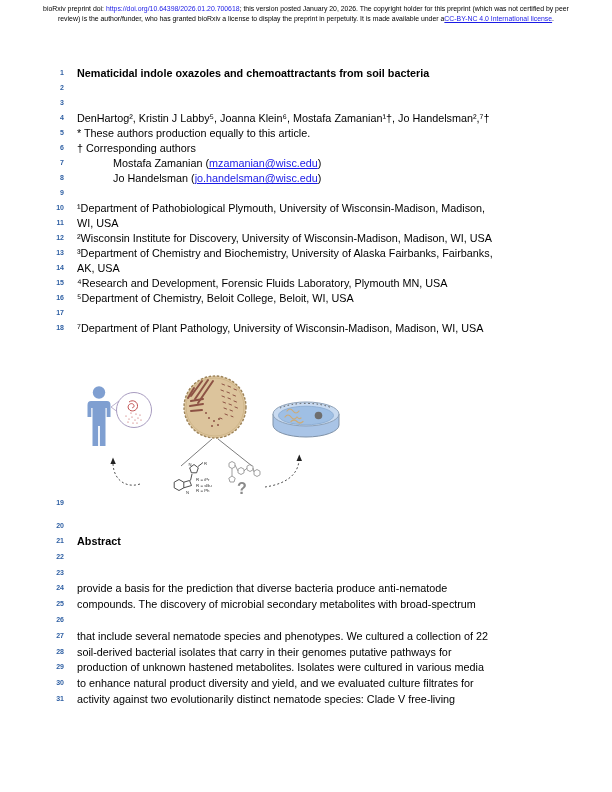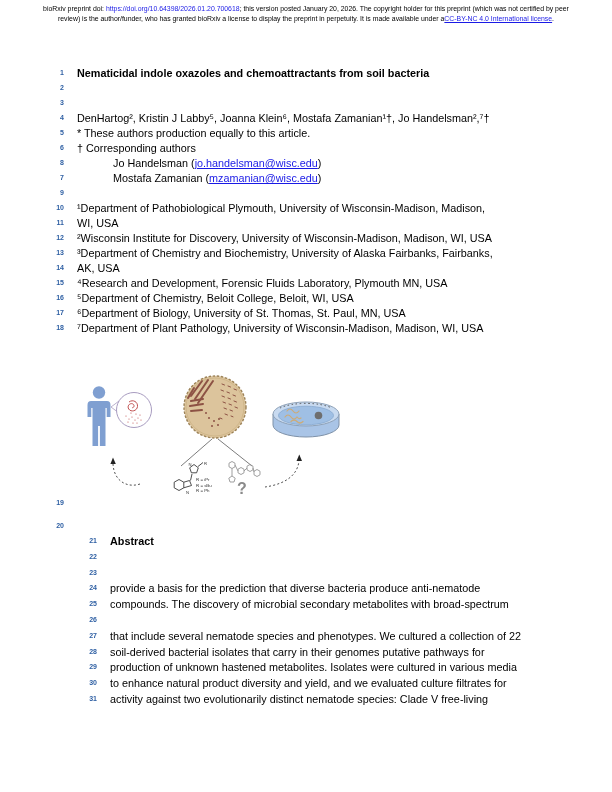--- a/index.html
+++ b/index.html
@@ -11,21 +11,21 @@
   
   .banner {
     position:absolute; top:4px; left:41px; width:530px;
     font-size:6.9px; line-height:1.45; text-align:center; color:#000;
   }
   .banner .blink { color:#1a1ae6; cursor:pointer; }
   .banner .blink.underline { text-decoration:underline; }
   
   .block { position:absolute; left:0; width:612px; }
   .line { position:relative; height:15px; }
-  .line.lh16 { height:15.8px;margin-left:33px; }
+  .line.lh16 { height:15.8px; }
   .line .num {
     position:absolute; left:40px; width:24px; top:3px;
     text-align:right; font-size:7px; font-weight:bold; color:#2e5fa3;
   }
   .line .txt {
     position:absolute; left:77px; top:0; width:500px;
     font-size:10.8px; line-height:14px; white-space:nowrap;
   }
   .line .txt.bold { font-weight:bold; }
   .line .txt.indent { padding-left:36px; }
@@ -60,28 +60,28 @@
       </div>
     <div class="line">
         <span class="num">5</span>
         <span class="txt">* These authors production equally to this article.</span>
       </div>
     <div class="line">
         <span class="num">6</span>
         <span class="txt">† Corresponding authors</span>
       </div>
     <div class="line">
+        <span class="num">7</span>
+        <span class="txt indent"><span>Mostafa Zamanian (</span><span class="email-link">mzamanian@wisc.edu</span><span>)</span></span>
+      </div>
+    <div class="line">
         <span class="num">8</span>
         <span class="txt indent"><span>Jo Handelsman (</span><span class="email-link">jo.handelsman@wisc.edu</span><span>)</span></span>
       </div>
     <div class="line">
-        <span class="num">7</span>
-        <span class="txt indent"><span>Mostafa Zamanian (</span><span class="email-link">mzamanian@wisc.edu</span><span>)</span></span>
-      </div>
-    <div class="line">
         <span class="num">9</span>
         <span class="txt"></span>
       </div>
     <div class="line">
         <span class="num">10</span>
         <span class="txt">¹Department of Pathobiological Plymouth, University of Wisconsin-Madison, Madison,</span>
       </div>
     <div class="line">
         <span class="num">11</span>
         <span class="txt">WI, USA</span>
@@ -101,21 +101,20 @@
     <div class="line">
         <span class="num">15</span>
         <span class="txt">⁴Research and Development, Forensic Fluids Laboratory, Plymouth MN, USA</span>
       </div>
     <div class="line">
         <span class="num">16</span>
         <span class="txt">⁵Department of Chemistry, Beloit College, Beloit, WI, USA</span>
       </div>
     <div class="line">
         <span class="num">17</span>
-        <span class="txt">⁶Department of Biology, University of St. Thomas, St. Paul, MN, USA</span>
       </div>
     <div class="line">
         <span class="num">18</span>
         <span class="txt">⁷Department of Plant Pathology, University of Wisconsin-Madison, Madison, WI, USA</span>
       </div>
   </div>
 
   <div class="figure-wrap">
     <svg width="270" height="140" viewBox="0 0 270 140">
 

